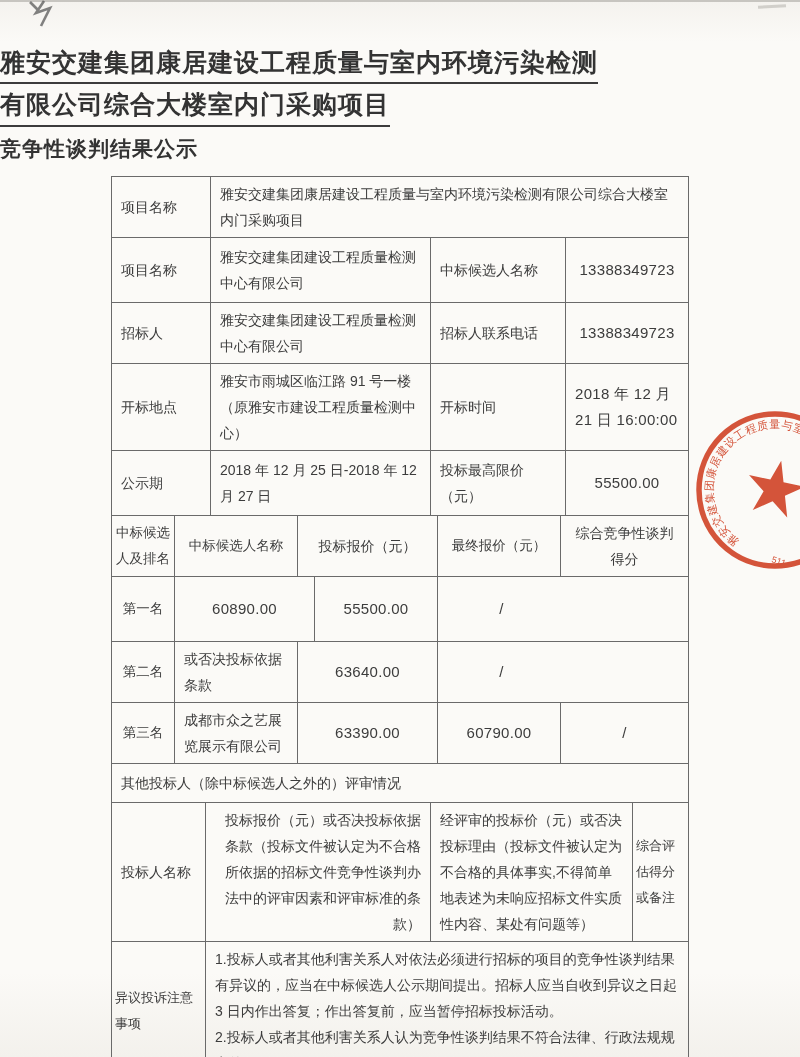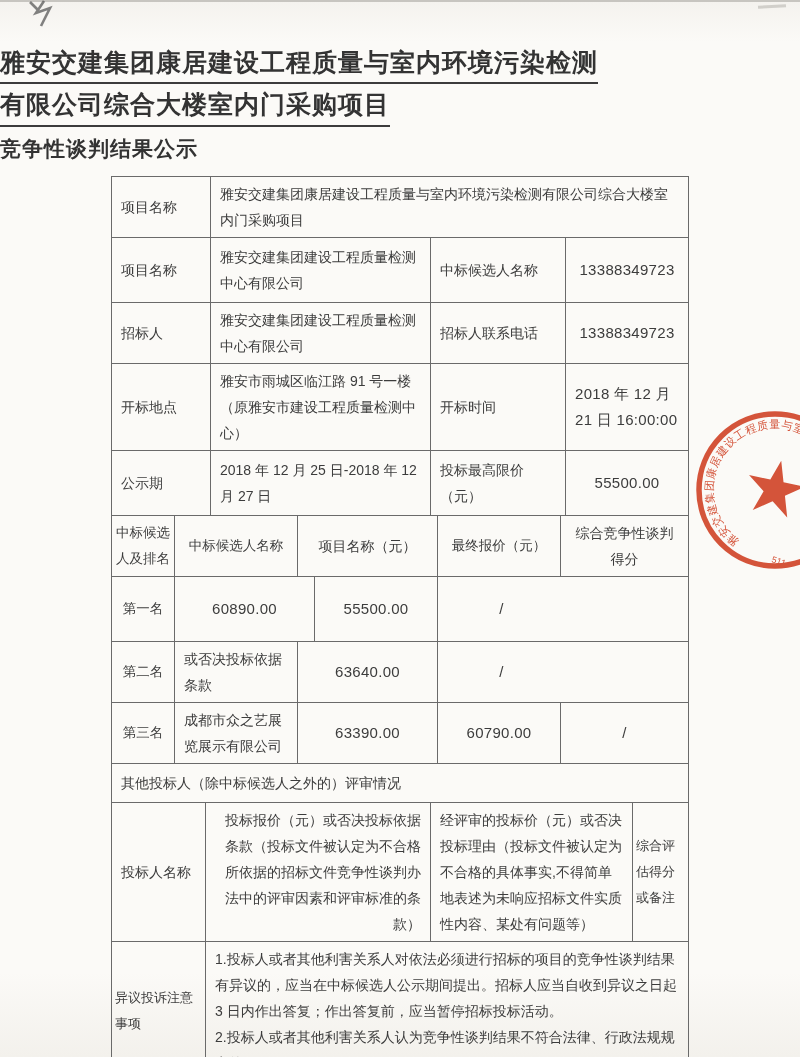--- a/index.html
+++ b/index.html
@@ -96,21 +96,21 @@
       <div class="td a1">公示期</div>
       <div class="td a2">2018 年 12 月 25 日-2018 年 12 月 27 日</div>
       <div class="td a3 pre">投标最高限价
 （元）</div>
       <div class="td a4 ctr num">55500.00</div>
     </div>
 
     <div class="tr h60">
       <div class="td b1 ctr tight">中标候选人及排名</div>
       <div class="td b2 ctr tight">中标候选人名称</div>
-      <div class="td b3 ctr">项目名称（元）</div>
+      <div class="td b3 ctr">投标报价（元）</div>
       <div class="td b4 ctr tight">最终报价（元）</div>
       <div class="td b5 ctr padmore">综合竞争性谈判得分</div>
     </div>
 
     <div class="tr h64">
       <div class="td b1 ctr tight">第一名</div>
       <div class="td b3 ctr num">60890.00</div>
       <div class="td b4 ctr num">55500.00</div>
       <div class="td b5 ctr num">/</div>
     </div>

